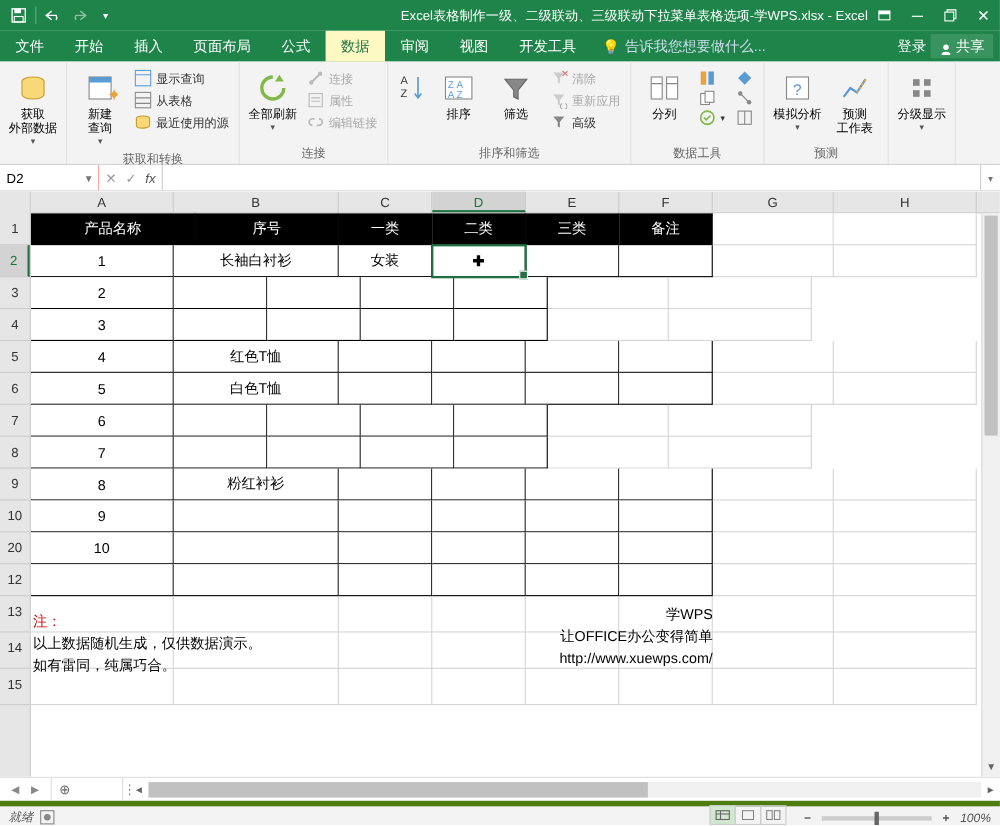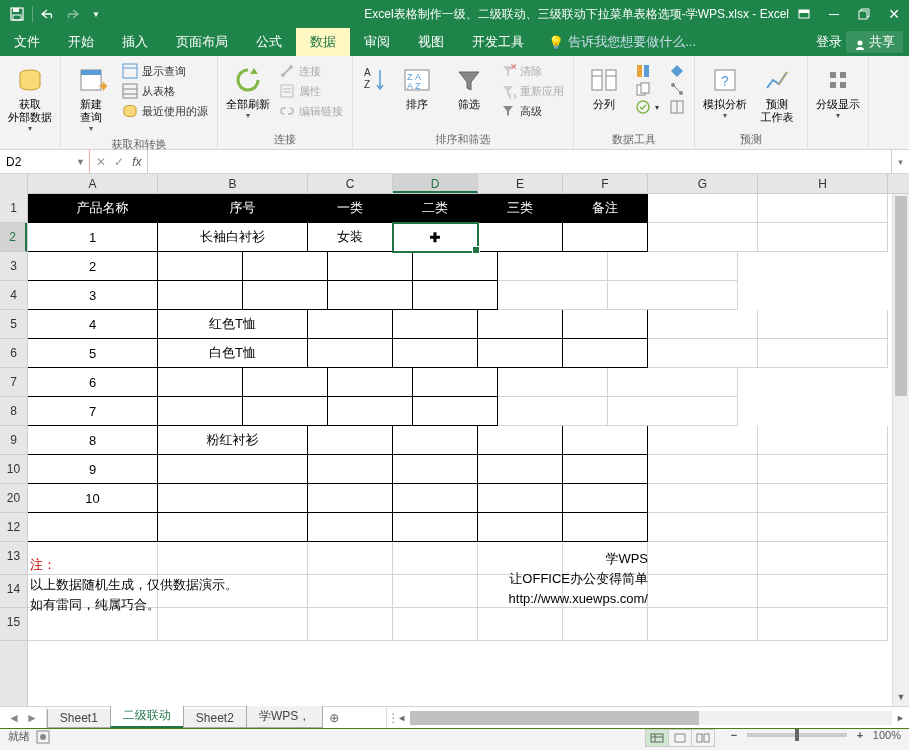--- a/index.html
+++ b/index.html
@@ -77,21 +77,21 @@
 .stab { padding:2px 12px; border:1px solid #aaa; border-top:none; margin-right:-1px; background:#fff; cursor:pointer; color:#444; }
 .stab.active { background:#fff; border-bottom:2px solid #217346; color:#217346; font-weight:500; }
 .stab.inactive { background:#f0f0f0; }
 .addsheet { width:24px; display:flex; align-items:center; justify-content:center; color:#666; cursor:pointer; }
 .sheetbar .hscroll { flex:1; display:flex; align-items:center; border-left:1px solid #ddd; position:relative; margin-left:40px; }
 .sheetbar .hscroll .track { flex:1; height:14px; background:#f0f0f0; position:relative; }
 .sheetbar .hscroll .thumb { position:absolute; left:0; width:60%; top:0; bottom:0; background:#c1c1c1; }
 .sheetbar .hscroll .arr { width:17px; text-align:center; color:#666; font-size:9px; }
 
 
-.statusbar { height:22px; background:#f3f3f3; border-top:1px solid #4d7c0f; display:flex; align-items:flex-start; font-size:11px; color:#555; padding:0 8px; }
+.statusbar { height:22px; background:#f3f3f3; border-top:5px solid #4d7c0f; display:flex; align-items:flex-end; font-size:11px; color:#555; padding:0 8px;font-style:italic; }
 .statusbar .left { flex:1; display:flex; gap:6px; align-items:center; }
 .statusbar .views { display:flex; gap:0; }
 .statusbar .vbtn { width:24px; height:18px; border:1px solid #ccc; margin-left:-1px; display:flex; align-items:center; justify-content:center; cursor:pointer; }
 .statusbar .vbtn.active { background:#d0e7d0; }
 .statusbar .zoom { display:flex; align-items:center; gap:6px; margin-left:12px; }
 .statusbar .zslider { width:100px; height:4px; background:#ccc; position:relative; }
 .statusbar .zslider .zthumb { position:absolute; left:48px; top:-4px; width:4px; height:12px; background:#666; }
 .statusbar .zbtn { cursor:pointer; font-weight:bold; width:14px; text-align:center; }
 
 .note-red { color:#c00; }
@@ -669,26 +669,20 @@
     <div class="thumb"></div>
     <div class="arr" style="bottom:0">▼</div>
   </div>
 </div>
 
 <div class="sheetbar">
   <div class="nav">
       <span>◄</span>
       <span>►</span>
     </div>
-  <div class="stabs" id="stabs">
-      <div class="stab inactive">Sheet1</div>
-      <div class="stab active">二级联动</div>
-      <div class="stab inactive">Sheet2</div>
-      <div class="stab inactive">学WPS，</div>
-    </div>
   <div class="addsheet">⊕</div>
   <div class="hscroll">
     <div style="width:6px;text-align:center;color:#888">⋮</div>
     <div class="arr">◄</div>
     <div class="track">
         <div class="thumb"></div>
       </div>
     <div class="arr">►</div>
   </div>
 </div>

